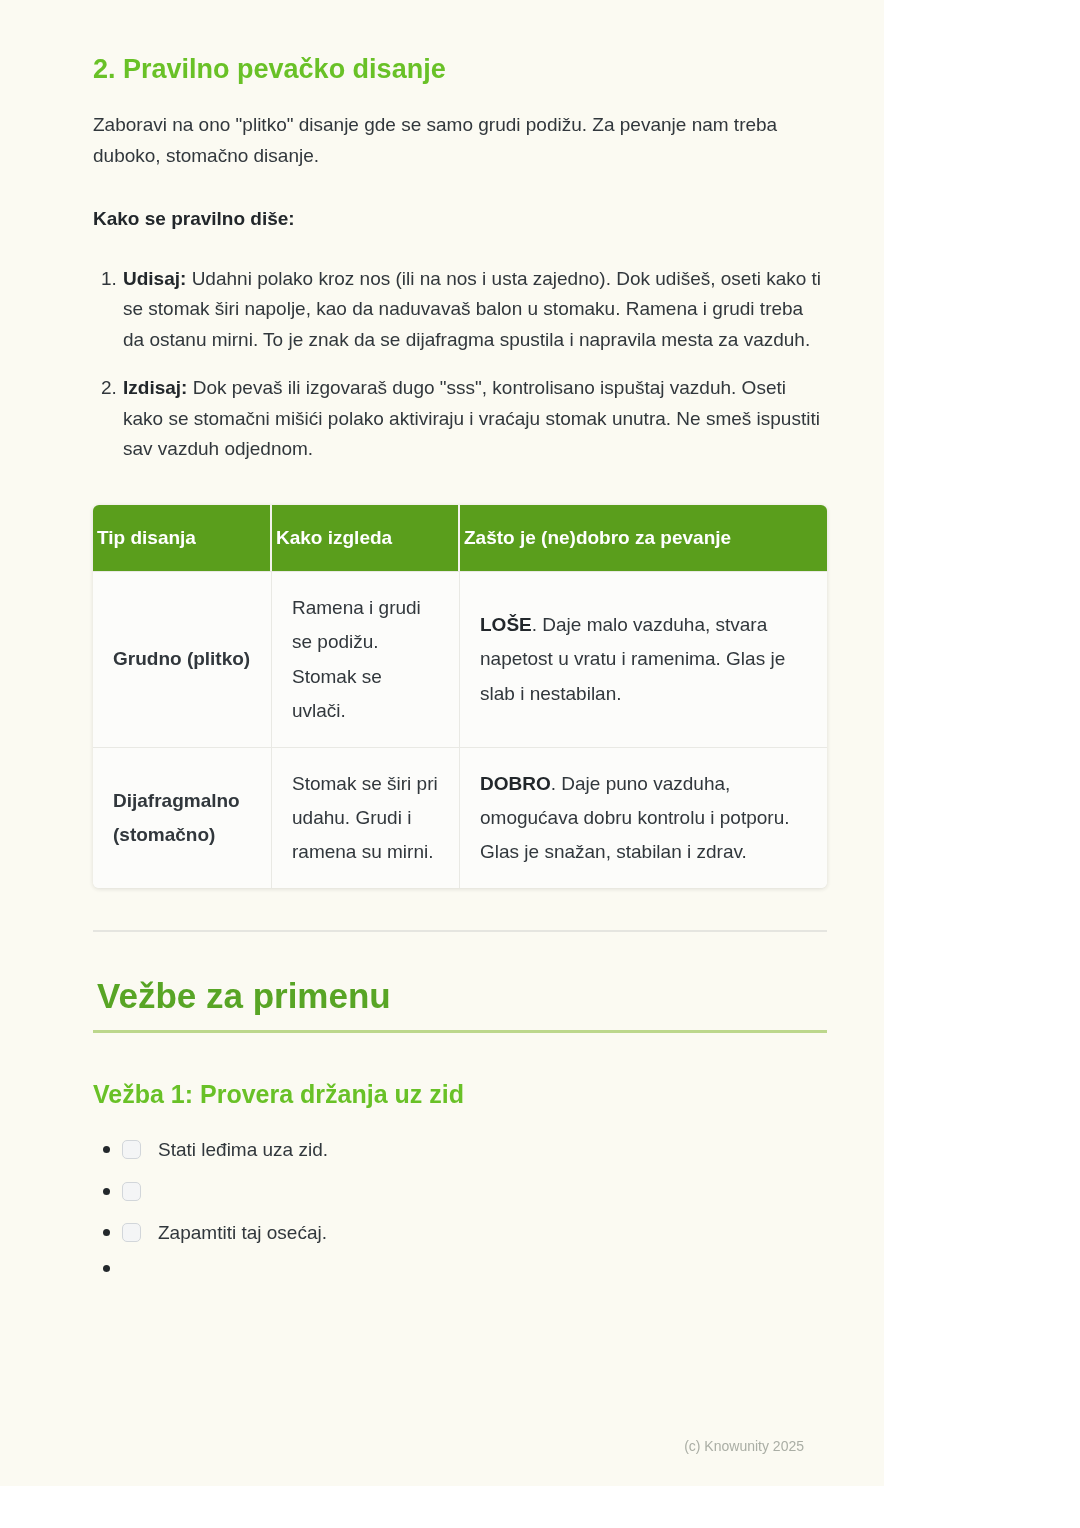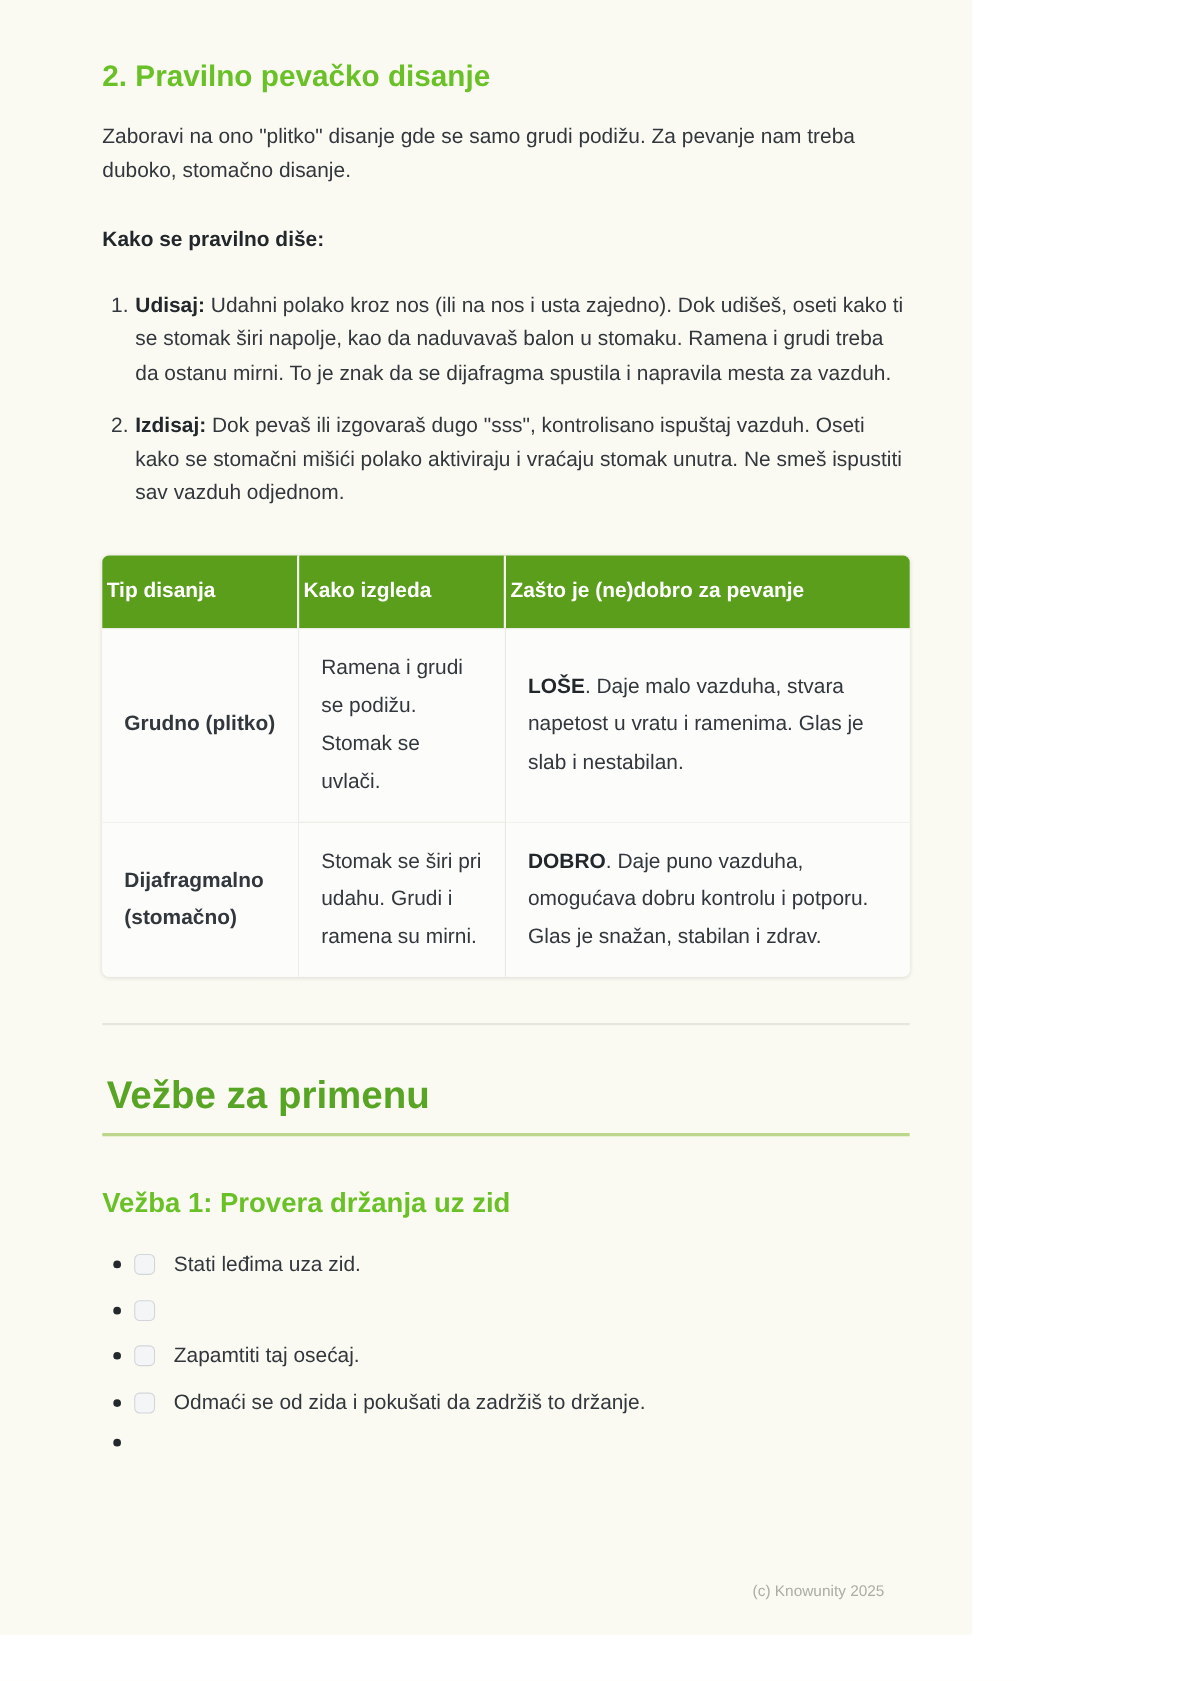--- a/index.html
+++ b/index.html
@@ -226,25 +226,20 @@
       </li>
       <li class="check-item">
         <span class="bullet-dot"></span>
         <span class="checkbox"></span>
       </li>
       <li class="check-item">
         <span class="bullet-dot"></span>
         <span class="checkbox"></span>
         <span>Zapamtiti taj osećaj.</span>
       </li>
-      <li class="check-item">
-        <span class="bullet-dot"></span>
-        <span class="checkbox"></span>
-        <span>Odmaći se od zida i pokušati da zadržiš to držanje.</span>
-      </li>
       <li class="check-item note-item">
         <span class="bullet-dot"></span>
       </li>
     </ul>
 
   </div>
 
   <div class="watermark">(c) Knowunity 2025</div>
 </div>
 

